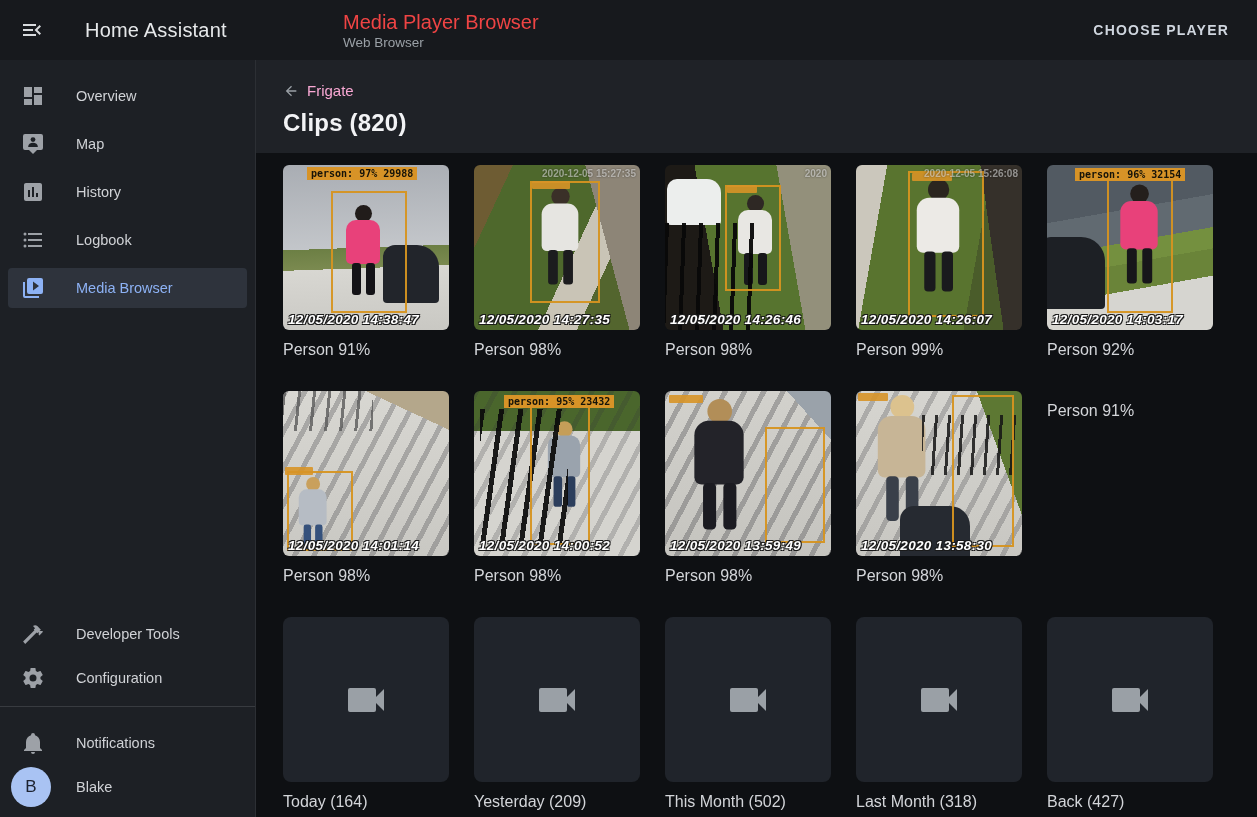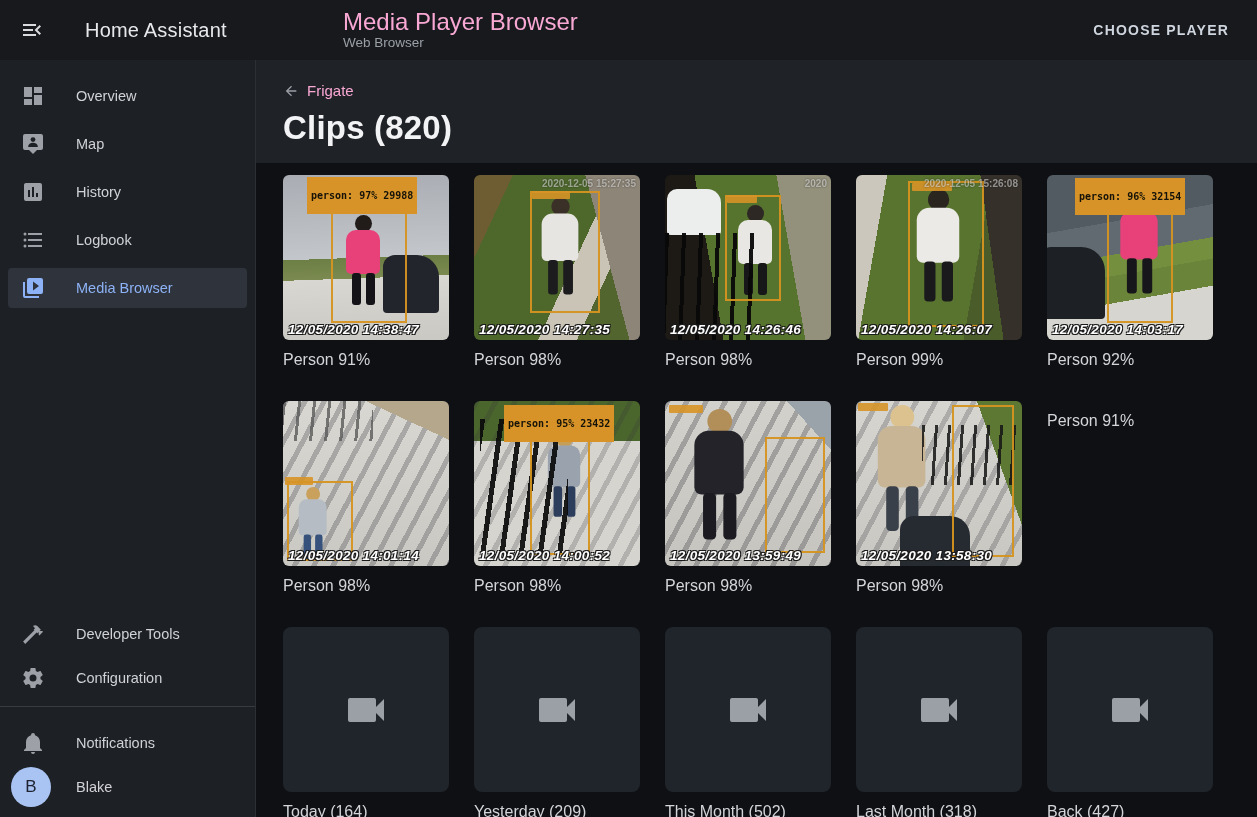--- a/index.html
+++ b/index.html
@@ -7,21 +7,21 @@
   body { background:#0e1013; font-family:"Liberation Sans", sans-serif; color:#e3e5e8; }
 
   
   .appbar { height:60px; background:#17191d; display:flex; align-items:stretch; }
   .appbar-left { width:256px; flex:0 0 256px; display:flex; align-items:center; padding-left:20px; }
   .menu-btn { background:none; border:none; color:#d8dadd; cursor:pointer; width:24px; height:24px; padding:0; }
   .menu-btn svg { width:24px; height:24px; fill:currentColor; }
   .ha-title { font-size:20px; color:#e6e8ea; margin-left:41px; letter-spacing:.2px; }
   .appbar-main { flex:1; display:flex; align-items:center; justify-content:space-between; padding-right:24px; }
   .dlg-titles { padding-left:87px; }
-  .dlg-title { font-size:24px; color:#f9a8d4; line-height:24px; }
+  .dlg-title { font-size:20px; color:#ef4444; line-height:24px; }
   .dlg-subtitle { font-size:13.5px; color:#9aa0a6; margin-top:1px; }
   .choose-player { background:none; border:none; color:#cfd5de; font-family:inherit;
     font-size:14px; font-weight:bold; letter-spacing:1.2px; cursor:pointer; padding:8px 4px; }
 
   
   .shell { display:flex; height:757px; }
 
   
   .sidebar { width:256px; flex:0 0 256px; background:#1d2025; border-right:1px solid #2c2f34;
     display:flex; flex-direction:column; padding-top:12px; }
@@ -36,36 +36,36 @@
   .profile-item { display:flex; align-items:center; height:40px; margin:4px 8px; padding-left:3px;
     font-size:14.5px; color:#d0d2d6; cursor:pointer; }
   .avatar { width:40px; height:40px; border-radius:50%; background:#a9c3f3; color:#1d2330;
     display:flex; align-items:center; justify-content:center; font-size:17px; margin-right:25px; }
 
   
   .content { flex:1; display:flex; flex-direction:column; background:#0e1013; }
   .content-header { background:#1f2227; padding:22px 24px 16px 27px; }
   .breadcrumb { display:flex; align-items:center; color:#f9a8d4; font-size:15px; cursor:pointer; width:max-content; }
   .breadcrumb svg { width:16px; height:16px; fill:#9aa0a6; margin-right:8px; }
-  .page-title { font-size:33px; font-weight:bold; color:#f2f3f5; margin-top:10px; letter-spacing:.2px; }
+  .page-title { font-size:24px; font-weight:bold; color:#f2f3f5; margin-top:10px; letter-spacing:.2px; }
 
   .grid-area { flex:1; padding:12px 0 0 27px; overflow:hidden; }
   .grid { display:grid; grid-template-columns:repeat(5,166px); column-gap:25px; }
   .card { width:166px; margin-bottom:32px; cursor:pointer; }
   .caption { margin-top:11px; font-size:16px; color:#d3d5d9; }
 
   
   .thumb { position:relative; width:166px; height:165px; border-radius:6px; overflow:hidden; background:#3a3d42; }
   .thumb .prop, .thumb .bars, .thumb .bbox, .thumb .fig,
   .thumb .dlabel, .thumb .minilabel, .thumb .osd, .thumb .ts { position:absolute; }
   .bars { z-index:3; }
   .fig  { z-index:2; width:48px; display:flex; flex-direction:column; align-items:center; }
   .bbox { z-index:4; border:2px solid rgba(214,148,32,.95); }
   .dlabel { z-index:5; background:#d79327; color:#151309; font:bold 10px "DejaVu Sans Mono", monospace;
-    padding:13px 4px; white-space:nowrap; }
+    padding:1px 4px; white-space:nowrap; }
   .minilabel { z-index:5; height:8px; background:#d79327; opacity:.9; border-radius:1px; }
   .osd { z-index:5; top:3px; right:4px; color:rgba(255,255,255,.5); font-size:10px; font-weight:bold;
     white-space:nowrap; text-shadow:0 0 2px rgba(0,0,0,.5); }
   .ts { z-index:6; left:5px; bottom:3px; color:#fff; font-weight:bold; font-style:italic; font-size:13.5px;
     letter-spacing:.3px; white-space:nowrap;
     text-shadow:-1px 1px 0 #1a1a1a, 1px 1px 0 #1a1a1a, 1px -1px 0 #1a1a1a, -1px -1px 0 #1a1a1a; }
   .fhead { width:17px; height:17px; border-radius:50%; background:var(--hair,#2a2624); }
   .ftorso { width:34px; height:44px; margin-top:-2px; border-radius:10px 10px 5px 5px; background:var(--shirt,#ddd); }
   .flegs { display:flex; gap:5px; margin-top:-1px; }
   .flegs i { display:block; width:9px; height:32px; border-radius:3px; background:var(--pants,#222); }

